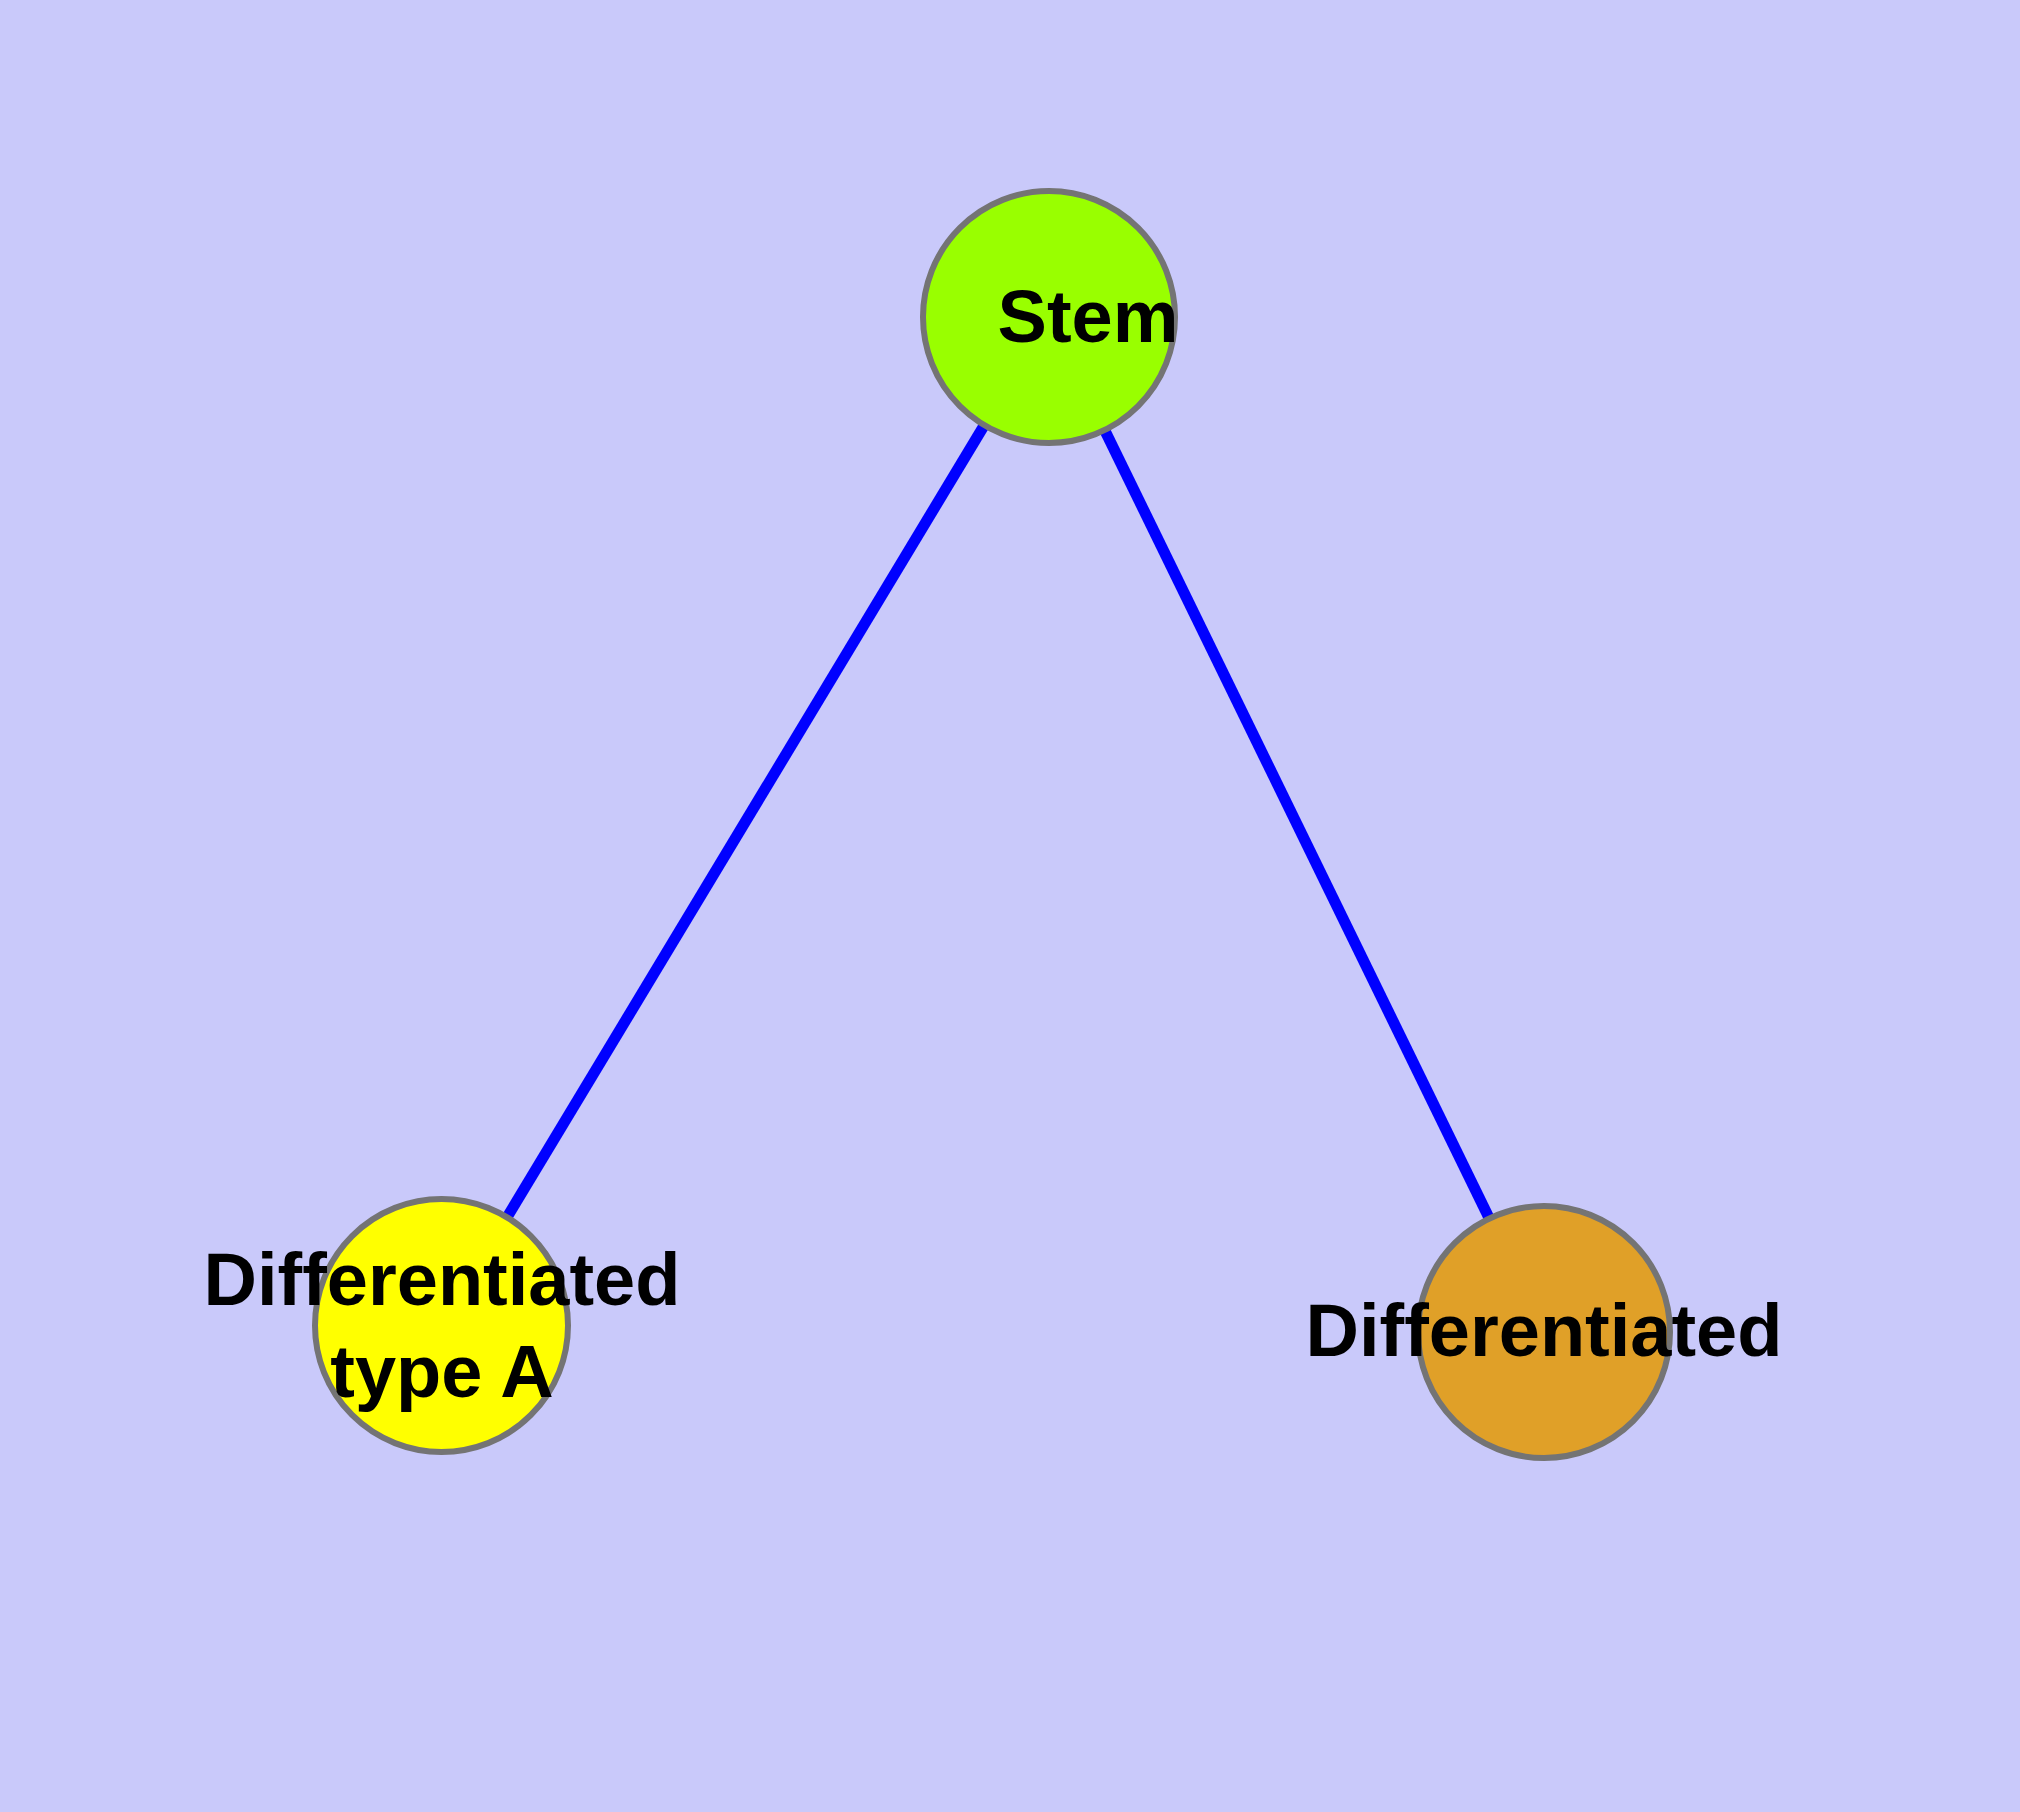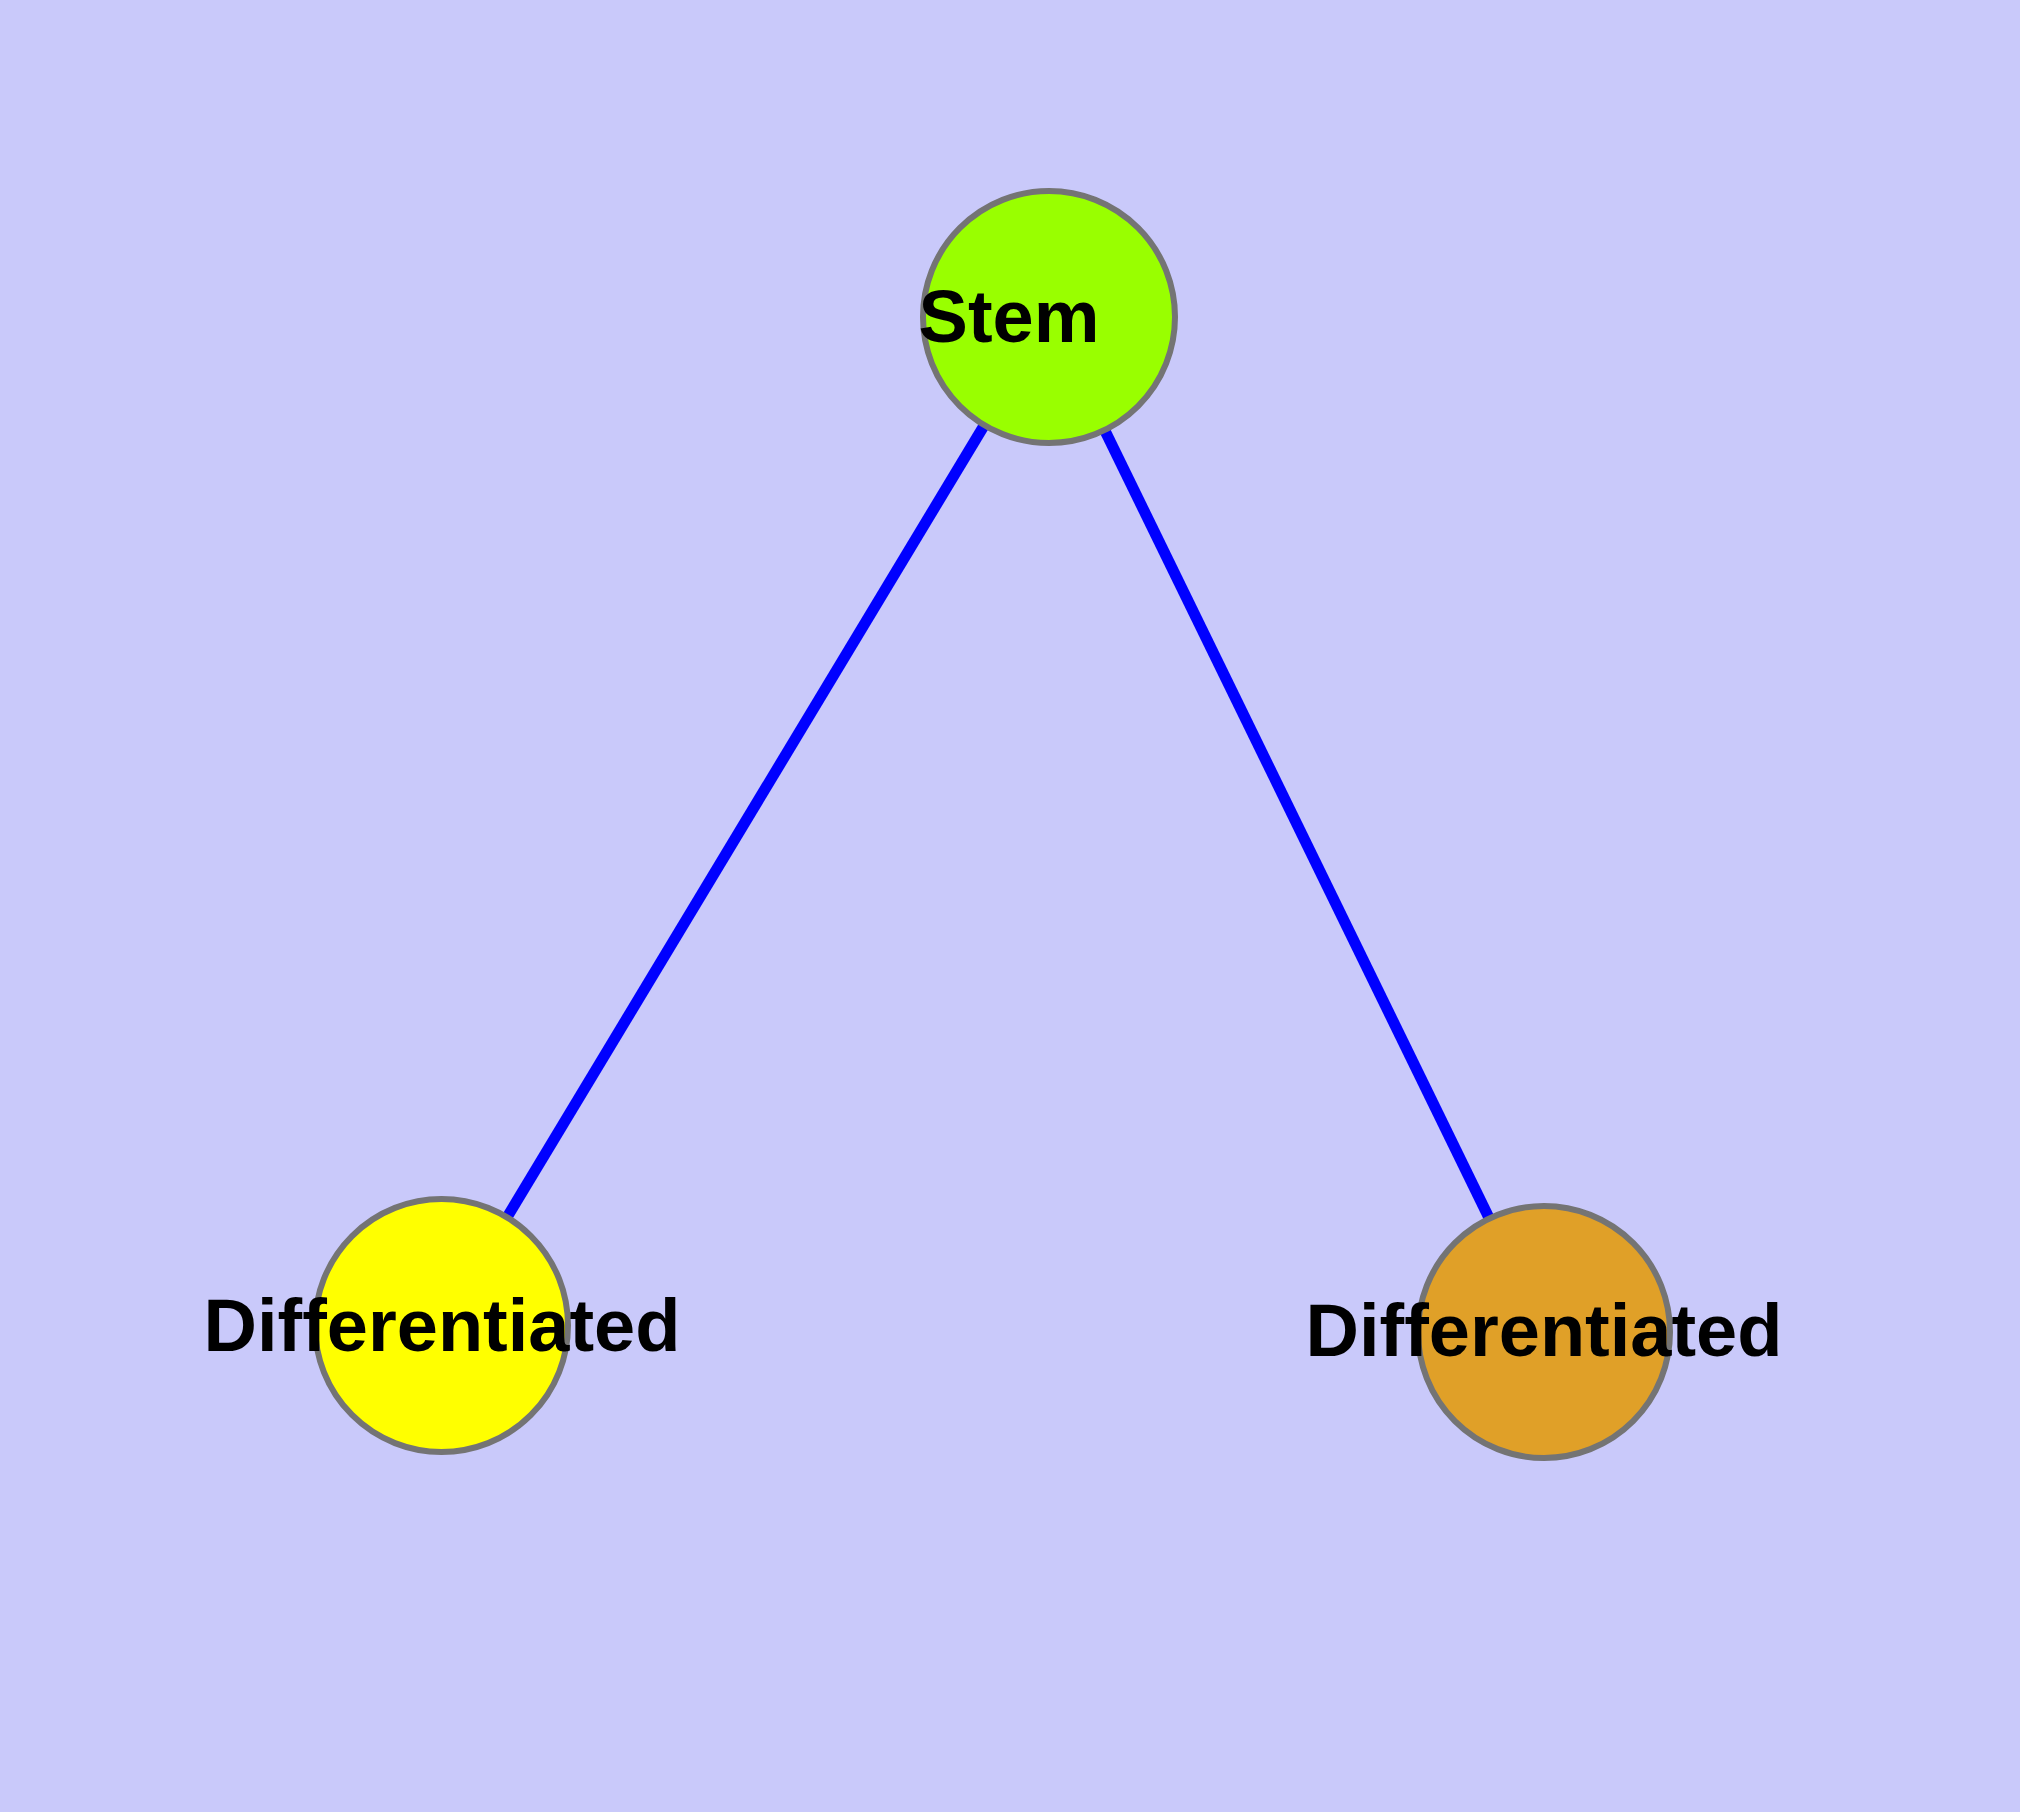--- a/index.html
+++ b/index.html
@@ -53,29 +53,30 @@
 
 <div class="canvas">
 
   <svg class="edges" viewBox="0 0 2384 2138" width="2021" height="1812">
     <line x1="1238" y1="374" x2="521" y2="1564" stroke="#0000FF"></line>
     <line x1="1238" y1="374" x2="1822" y2="1571" stroke="#0000FF"></line>
   </svg>
 
   <div class="node">
     <div class="circle" style="left: 920px; top: 188px; width: 258px; height: 258px; background: rgb(153, 255, 0); border-color: rgb(116, 116, 116);"></div>
-    <div class="label" style="left: 1009px; top: 317px; color: rgb(0, 0, 0);">
+    <div class="label" style="left: 1088px; top: 317px; color: rgb(0, 0, 0);">
       <span>Stem</span>
     </div>
   </div>
 
   <div class="node">
     <div class="circle" style="left: 312px; top: 1196px; width: 259px; height: 259px; background: rgb(255, 255, 0); border-color: rgb(116, 116, 116);"></div>
     <div class="label" style="left: 442px; top: 1326px; color: rgb(0, 0, 0);">
       <span>Differentiated</span>
+      <span>type A</span>
     </div>
   </div>
 
   <div class="node">
     <div class="circle" style="left: 1415px; top: 1203px; width: 258px; height: 258px; background: rgb(224, 160, 40); border-color: rgb(116, 116, 116);"></div>
     <div class="label" style="left: 1544px; top: 1331px; color: rgb(0, 0, 0);">
       <span>Differentiated</span>
     </div>
   </div>
 

